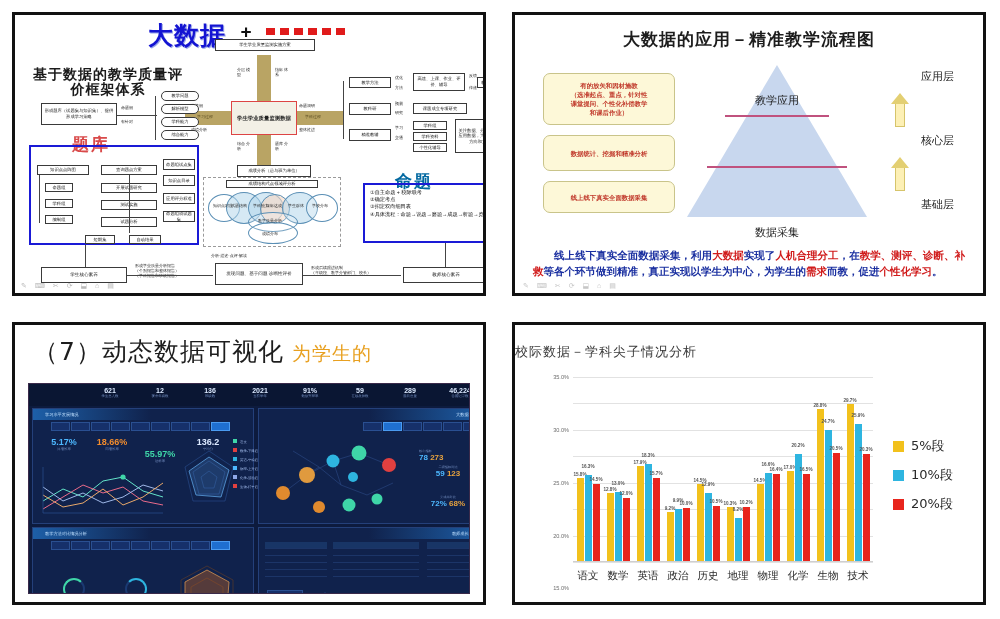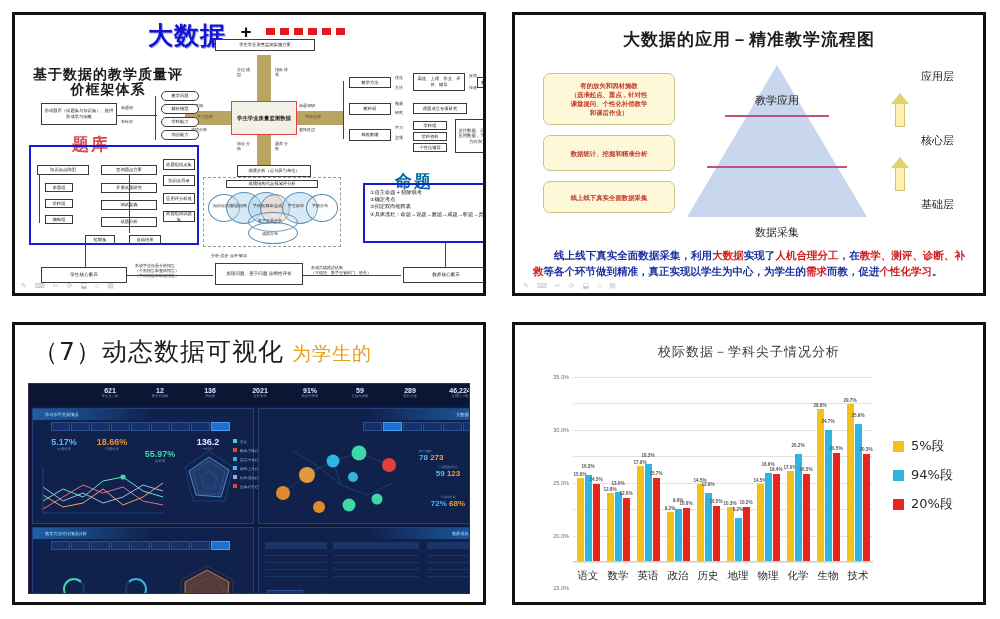--- a/index.html
+++ b/index.html
@@ -147,21 +147,21 @@
   .big{position:absolute;font-weight:bold;}
   .lineplot{position:absolute;}
   .lineplot svg{display:block;}
   .radar{position:absolute;}
   .tbl{position:absolute;}
   .tbl .tr{height:6px;border-bottom:1px solid #1c3568;}
   .gauge{position:absolute;border:2px solid #1b3a72;border-radius:50%;box-sizing:border-box;}
 
   
   .s4{padding:0;}
-  .c-title{text-align:center;margin-top:18px;font-size:13px;color:#3a3a3a;
+  .c-title{margin-top:18px;font-size:13px;color:#3a3a3a;
     font-family:"DejaVu Sans",sans-serif;letter-spacing:1px;}
   .plot{position:absolute;left:58px;top:52px;width:300px;height:185px;}
   .plot .grid-line{position:absolute;left:0;right:0;height:1px;background:#e2e2e2;}
   .plot .ylab{position:absolute;right:100%;margin-right:4px;font-size:5.6px;color:#6d6d6d;
     transform:translateY(-50%);white-space:nowrap;}
   .plot .axis{position:absolute;left:0;bottom:0;right:0;height:1px;background:#cfcfcf;}
   .bars{position:absolute;left:0;right:0;bottom:1px;top:0;display:flex;align-items:flex-end;}
   .grp{flex:1;display:flex;align-items:flex-end;justify-content:center;gap:1px;height:100%;position:relative;}
   .bar{width:7px;position:relative;}
   .bar .vl{position:absolute;bottom:100%;left:50%;transform:translateX(-50%);
@@ -730,21 +730,21 @@
           <span>生物</span>
           <span>技术</span>
         </div>
       <div class="legend" id="legHost">
           <div class="li">
             <span class="sw" style="background: rgb(242, 193, 28);"></span>
             <span class="lt">5%段</span>
           </div>
           <div class="li">
             <span class="sw" style="background: rgb(46, 181, 224);"></span>
-            <span class="lt">94%段</span>
+            <span class="lt">10%段</span>
           </div>
           <div class="li">
             <span class="sw" style="background: rgb(232, 37, 29);"></span>
             <span class="lt">20%段</span>
           </div>
         </div>
     </div>
   </div>
 
 </div>

